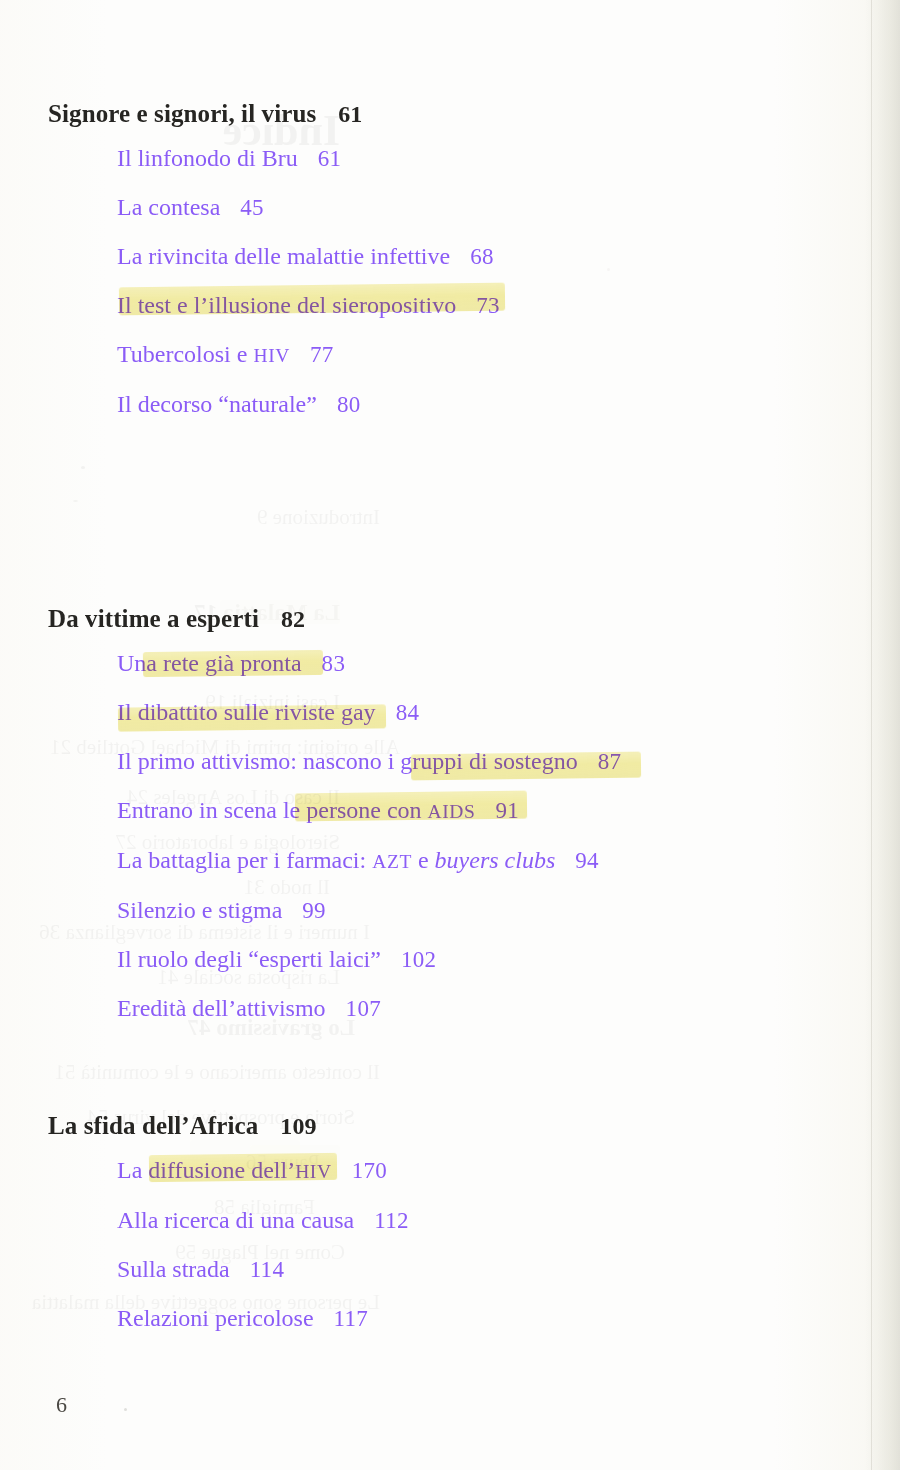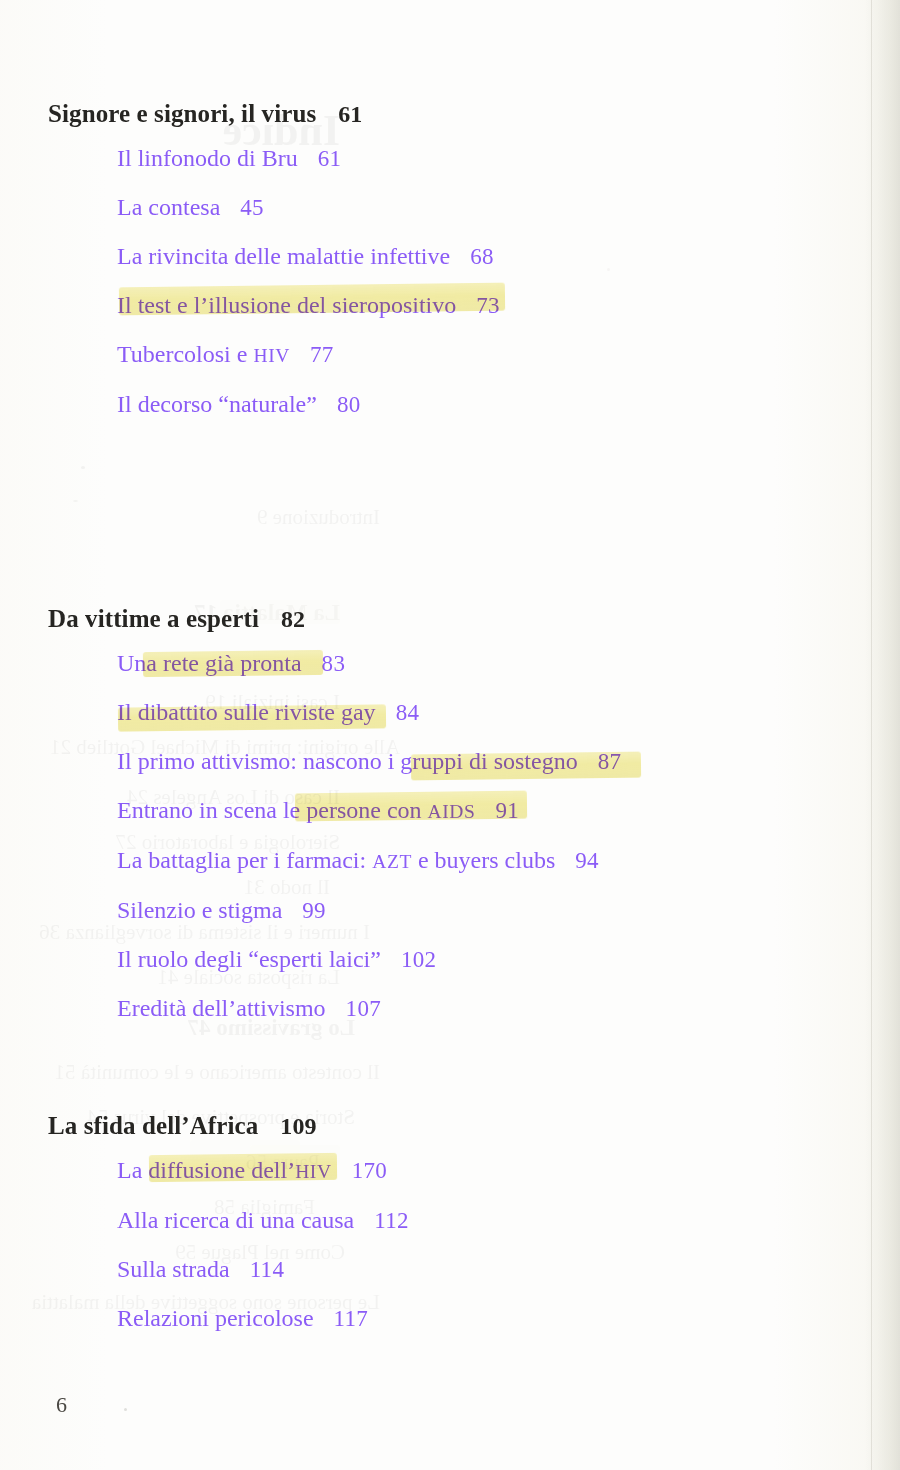--- a/index.html
+++ b/index.html
@@ -117,21 +117,21 @@
     color: #8b5cf6;
     white-space: nowrap;
     margin-left: 21px;
   }
   .entry .pg {
     padding-left: 20px;
     font-size: 23px;
     letter-spacing: 0.3px;
   }
   .sc { font-size: 19.5px; letter-spacing: 0.6px; }
-  .it { }
+  .it { font-style: italic; }
 
   
   .hl {
     position: absolute;
     background: linear-gradient(180deg,
       rgba(244,238,168,0.78) 0%,
       rgba(241,234,150,0.86) 45%,
       rgba(236,228,134,0.72) 100%);
     border-radius: 3px;
     mix-blend-mode: multiply;

